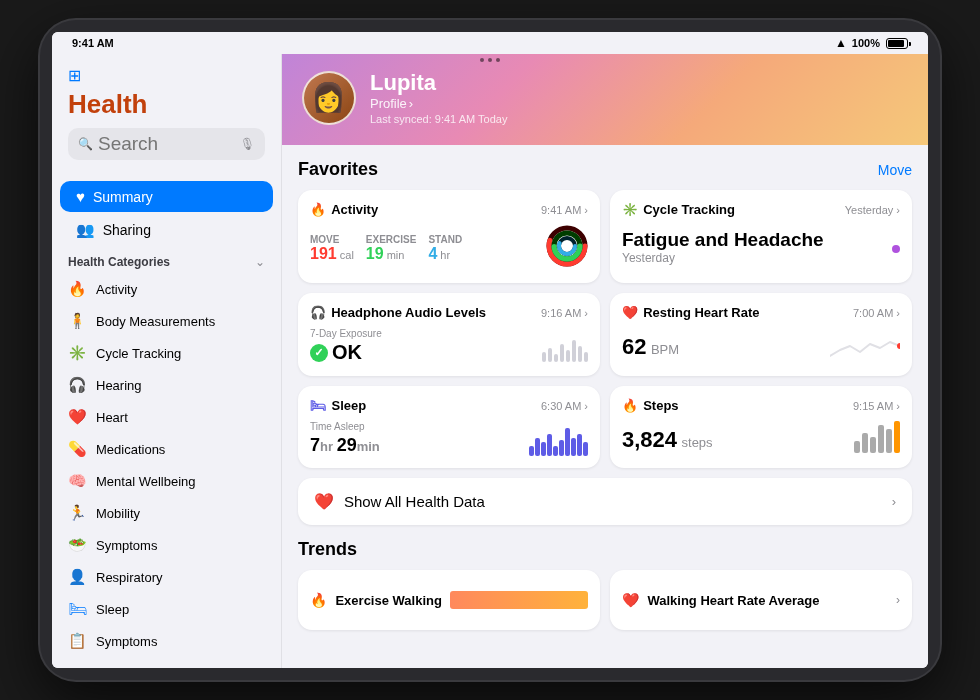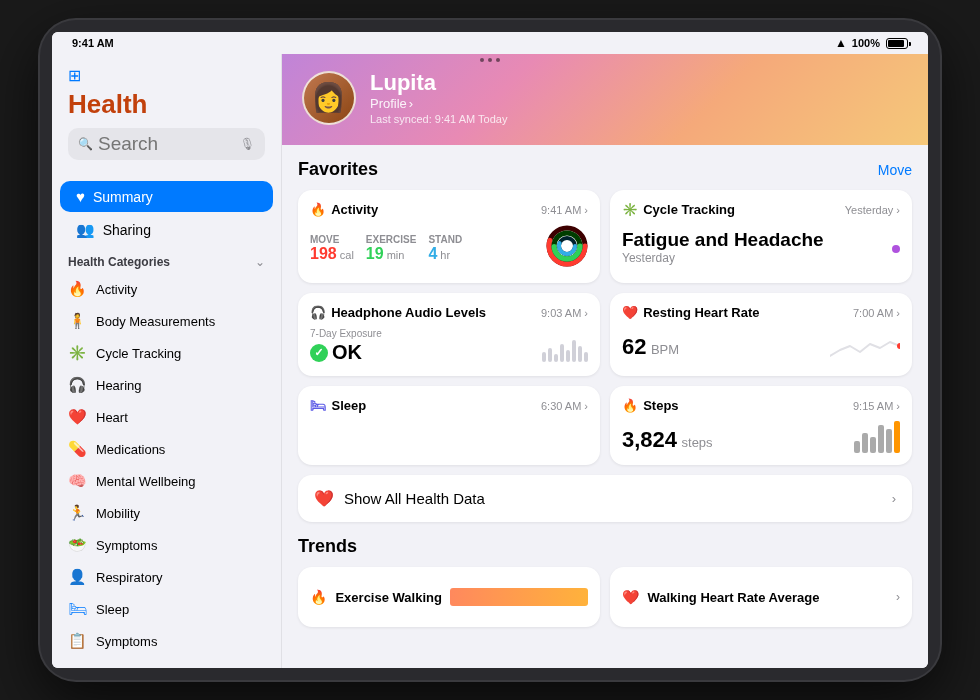--- a/index.html
+++ b/index.html
@@ -494,21 +494,21 @@
                 </div>
                 <div class="card-time">
                   <span>9:41 AM</span>
                   <span>›</span>
                 </div>
               </div>
               <div style="display:flex;align-items:center;">
                 <div class="activity-stats">
                   <div class="stat-group">
                     <span class="stat-label">Move</span>
-                    <span><span class="stat-value move-val">198</span><span class="stat-unit"> cal</span></span>
+                    <span><span class="stat-value move-val">191</span><span class="stat-unit"> cal</span></span>
                   </div>
                   <div class="stat-group">
                     <span class="stat-label">Exercise</span>
                     <span><span class="stat-value exercise-val">19</span><span class="stat-unit"> min</span></span>
                   </div>
                   <div class="stat-group">
                     <span class="stat-label">Stand</span>
                     <span><span class="stat-value stand-val">4</span><span class="stat-unit"> hr</span></span>
                   </div>
                 </div>
@@ -546,21 +546,21 @@
               </div>
             </div>
 
             <div class="card">
               <div class="card-header">
                 <div class="card-title">
                   <span style="color:#5ac8fa;">🎧</span>
                   <span>Headphone Audio Levels</span>
                 </div>
                 <div class="card-time">
-                  <span>9:03 AM</span>
+                  <span>9:16 AM</span>
                   <span>›</span>
                 </div>
               </div>
               <div style="display:flex;align-items:center;">
                 <div>
                   <div style="font-size:10px;color:#8e8e93;margin-bottom:2px;">7-Day Exposure</div>
                   <div class="ok-badge">
                     <div class="ok-check">✓</div>
                     <span>OK</span>
                   </div>
@@ -608,20 +608,40 @@
               <div class="card-header">
                 <div class="card-title">
                   <span style="color:#5e5ce6;">🛏</span>
                   <span>Sleep</span>
                 </div>
                 <div class="card-time">
                   <span>6:30 AM</span>
                   <span>›</span>
                 </div>
               </div>
+              <div style="display:flex;align-items:flex-end;">
+                <div>
+                  <div style="font-size:10px;color:#8e8e93;margin-bottom:3px;">Time Asleep</div>
+                  <div class="sleep-time">
+                    <span>7</span><span style="font-size:13px;color:#8e8e93;">hr </span><span>29</span><span style="font-size:13px;color:#8e8e93;">min</span>
+                  </div>
+                </div>
+                <div style="margin-left:auto;display:flex;align-items:flex-end;gap:1px;height:28px;">
+                  <div class="sleep-bar" style="height:10px;background:#5e5ce6;"></div>
+                  <div class="sleep-bar" style="height:18px;background:#5e5ce6;"></div>
+                  <div class="sleep-bar" style="height:14px;background:#5e5ce6;"></div>
+                  <div class="sleep-bar" style="height:22px;background:#5e5ce6;"></div>
+                  <div class="sleep-bar" style="height:10px;background:#5e5ce6;"></div>
+                  <div class="sleep-bar" style="height:16px;background:#5e5ce6;"></div>
+                  <div class="sleep-bar" style="height:28px;background:#5e5ce6;"></div>
+                  <div class="sleep-bar" style="height:18px;background:#5e5ce6;"></div>
+                  <div class="sleep-bar" style="height:22px;background:#5e5ce6;"></div>
+                  <div class="sleep-bar" style="height:14px;background:#5e5ce6;"></div>
+                </div>
+              </div>
             </div>
 
             <div class="card">
               <div class="card-header">
                 <div class="card-title">
                   <span style="color:#ff9500;">🔥</span>
                   <span>Steps</span>
                 </div>
                 <div class="card-time">
                   <span>9:15 AM</span>

